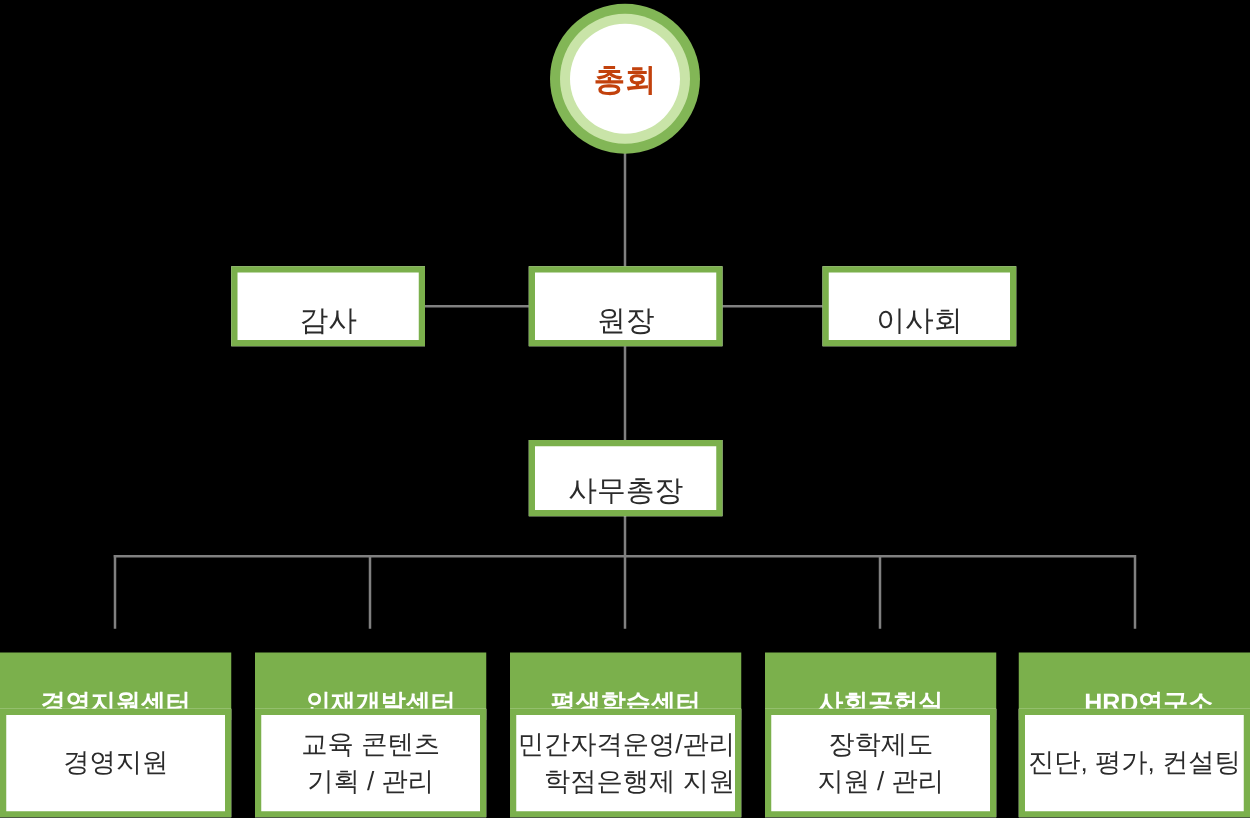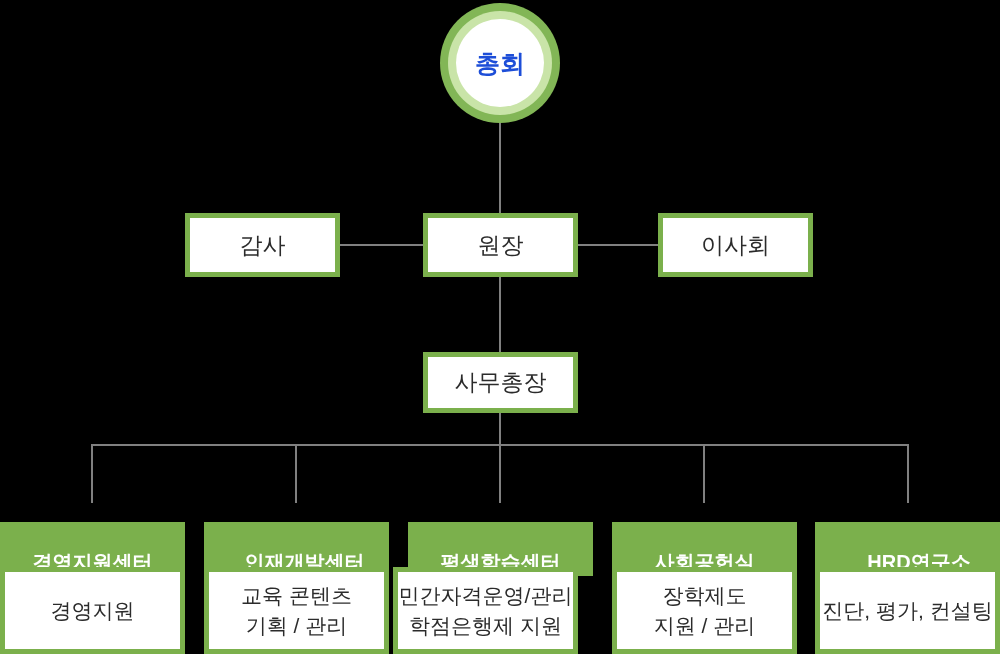--- a/index.html
+++ b/index.html
@@ -13,30 +13,30 @@
   *{margin:0;padding:0;box-sizing:border-box;}
   body{background:var(--bg);font-family:"Liberation Sans","DejaVu Sans",sans-serif;}
   .canvas{position:relative;width:1000px;height:654px;background:var(--bg);overflow:hidden;}
 
   
   .circle-outer{position:absolute;left:440px;top:3px;width:120px;height:120px;
     border-radius:50%;background:var(--ring-outer);padding:8px;}
   .circle-mid{width:100%;height:100%;border-radius:50%;background:var(--ring-inner);padding:8px;}
   .circle-inner{width:100%;height:100%;border-radius:50%;background:#ffffff;
     display:flex;align-items:center;justify-content:center;
-    font-size:25px;font-weight:bold;color:#1d4ed8;}
+    font-size:25px;font-weight:bold;color:#c2410c;}
 
   
   .line{position:absolute;background:var(--line-gray);}
   .v{width:2px;}
   .h{height:2px;}
 
   
   .node-box{position:absolute;width:155px;background:#ffffff;border:5px solid var(--green);
-    display:flex;align-items:center;justify-content:center;
+    display:flex;align-items:flex-end;justify-content:center;
     font-size:23px;color:var(--text-dark);}
 
   
   .dept-header{position:absolute;top:522px;width:185px;height:54px;background:var(--green);
     display:flex;align-items:flex-end;justify-content:center;
     font-size:20px;font-weight:bold;color:#ffffff;}
 
   
   .dept-detail{position:absolute;top:567px;width:185px;height:87px;background:#ffffff;
     border:5px solid var(--green);display:flex;flex-direction:column;
@@ -97,21 +97,21 @@
   </div>
 
   <div class="dept-detail" style="left:204px;">
     <div>교육 콘텐츠</div>
     <div>기획 / 관리</div>
   </div>
   <div class="dept-detail" style="left:0px;">
     <div>경영지원</div>
     <div></div>
   </div>
-  <div class="dept-detail" style="left:393px;">
+  <div class="dept-detail" style="left:408px;align-items:flex-end;">
     <div>민간자격운영/관리</div>
     <div>학점은행제 지원</div>
   </div>
   <div class="dept-detail" style="left:612px;">
     <div>장학제도</div>
     <div>지원 / 관리</div>
   </div>
   <div class="dept-detail" style="left:815px;">
     <div>진단, 평가, 컨설팅</div>
     <div></div>

